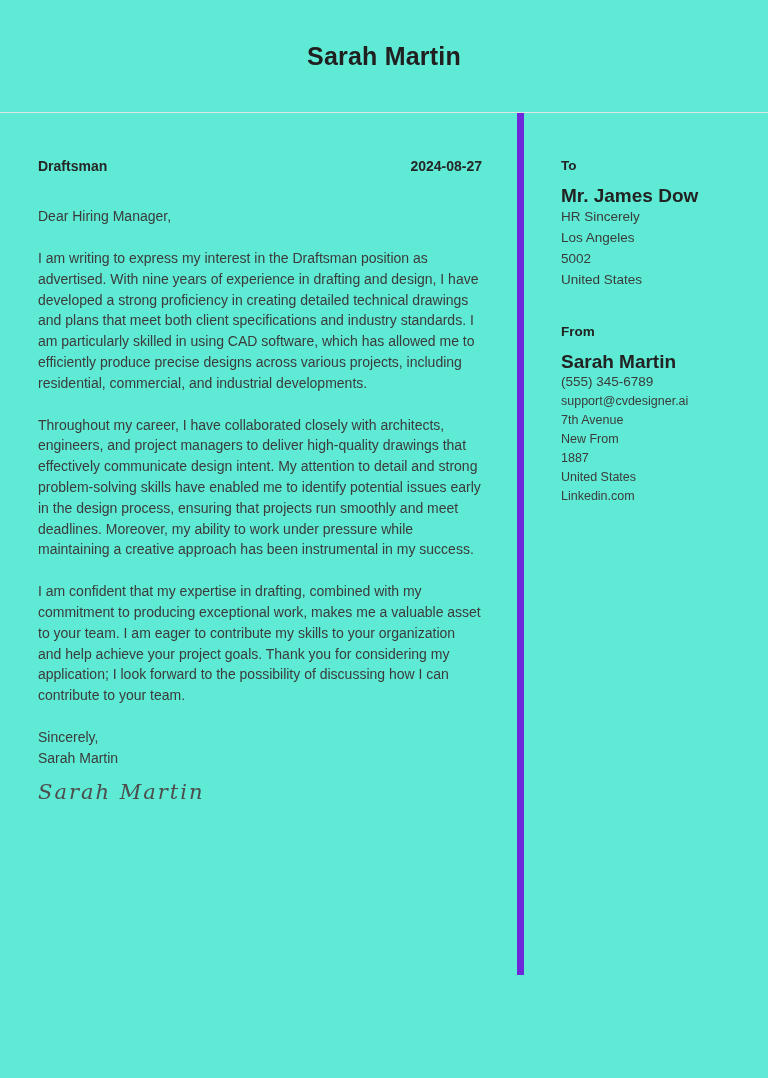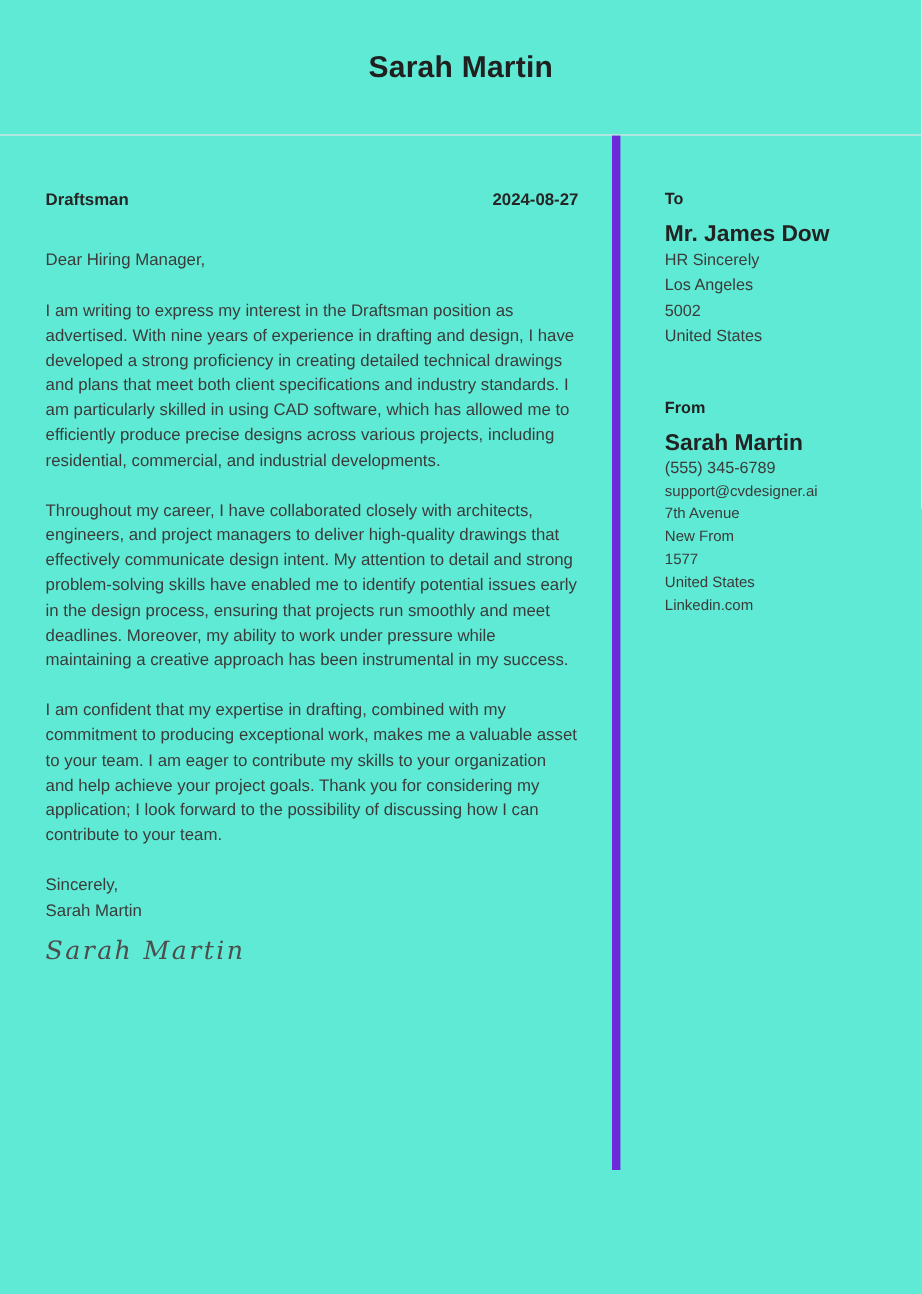--- a/index.html
+++ b/index.html
@@ -25,20 +25,21 @@
     font-size: 25px;
     font-weight: 700;
     color: #202020;
     letter-spacing: 0.2px;
   }
   
   .columns {
     display: flex;
     align-items: stretch;
     min-height: 862px;
+    gap: 7px;
   }
   .col-left {
     width: 510px;
     flex: 0 0 510px;
     padding: 43px 28px 0 38px;
   }
   .col-right {
     flex: 1;
     border-left: 7px solid #6d28d9;
     padding: 43px 20px 0 37px;
@@ -95,21 +96,21 @@
   .side-line {
     font-size: 13.5px;
     line-height: 21px;
     color: #3b3b3b;
   }
   .side-line-sm {
     font-size: 12.5px;
     line-height: 19px;
     color: #3b3b3b;
   }
-  .sender-block { margin-top: 40px; }
+  .sender-block { margin-top: 32px; }
   .sender-phone {
     font-size: 13.5px;
     line-height: 20px;
     color: #3b3b3b;
   }
 </style>
 </head>
 <body>
 
 <div class="page">
@@ -151,21 +152,21 @@
         <div class="side-line">United States</div>
       </div>
 
       <div class="sender-block">
         <div class="side-label">From</div>
         <div class="side-name">Sarah Martin</div>
         <div class="sender-phone">(555) 345-6789</div>
         <div class="side-line-sm">support@cvdesigner.ai</div>
         <div class="side-line-sm">7th Avenue</div>
         <div class="side-line-sm">New From</div>
-        <div class="side-line-sm">1577</div>
+        <div class="side-line-sm">1887</div>
         <div class="side-line-sm">United States</div>
         <div class="side-line-sm">Linkedin.com</div>
       </div>
 
     </div>
   </div>
 
 </div>
 
 </body></html>

